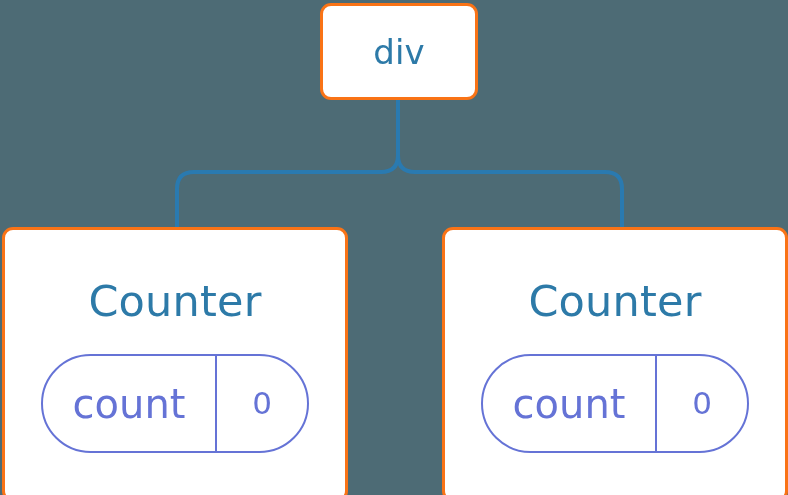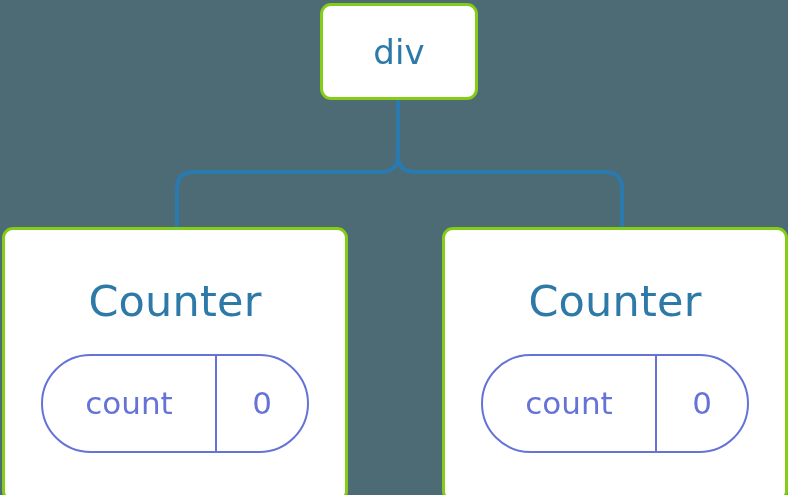--- a/index.html
+++ b/index.html
@@ -31,21 +31,21 @@
     width: 788px;
     height: 495px;
     z-index: 1;
     pointer-events: none;
   }
 
   
   .node {
     position: absolute;
     background: #ffffff;
-    border: 3px solid #84cc16;
+    border: 3px solid #f97316;
     border-radius: 11px;
     box-sizing: border-box;
     z-index: 2;
   }
 
   
   .node-root {
     left: 320px;
     top: 3px;
     width: 158px;
@@ -94,21 +94,21 @@
     overflow: hidden;
   }
   .state-key {
     flex: 0 0 174px;
     display: flex;
     align-items: center;
     justify-content: center;
     border-right: 2px solid #6573d6;
     box-sizing: border-box;
     color: #6573d6;
-    font-size: 31px;
+    font-size: 40px;
     line-height: 1;
   }
   .state-value {
     flex: 1 1 auto;
     display: flex;
     align-items: center;
     justify-content: center;
     color: #6573d6;
     font-size: 31px;
     line-height: 1;

